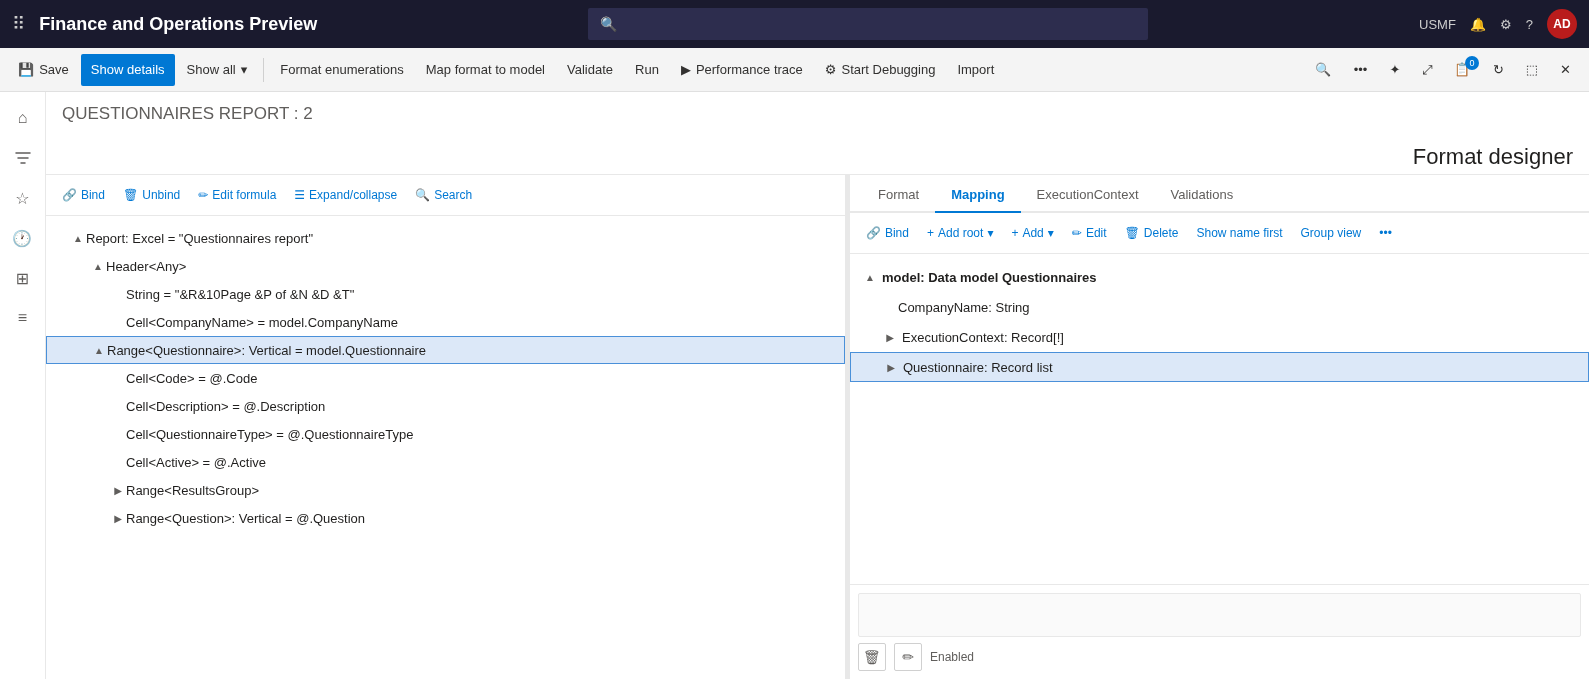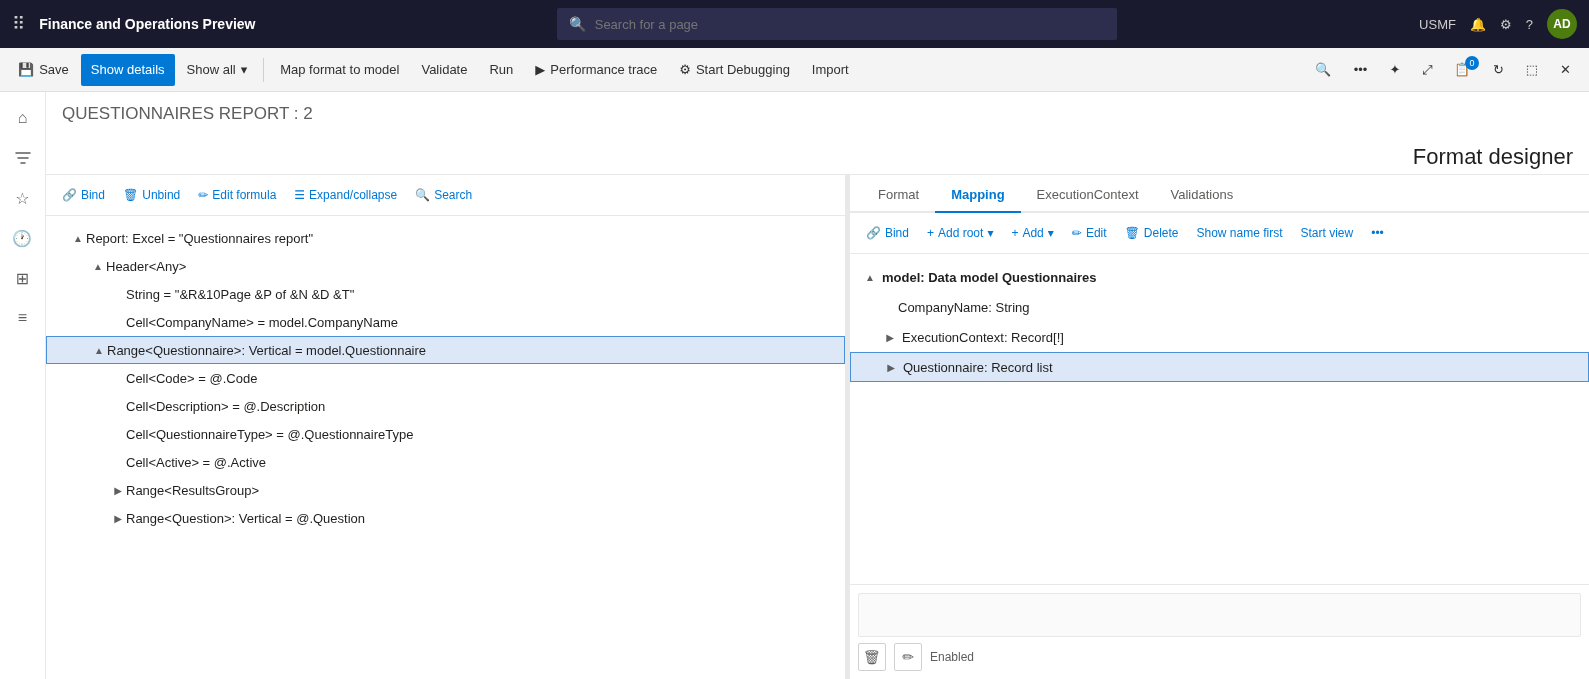--- a/index.html
+++ b/index.html
@@ -9,21 +9,21 @@
     .top-nav {
       background: #1a1a2e;
       height: 48px;
       display: flex;
       align-items: center;
       padding: 0 12px;
       gap: 10px;
       color: #fff;
     }
     .top-nav-dots { color: #ccc; font-size: 18px; cursor: pointer; }
-    .top-nav-title { font-size: 14px; font-weight: 600; color: #fff; flex: 0 0 auto; margin-left: 4px; }
+    .top-nav-title { font-size: 18px; font-weight: 600; color: #fff; flex: 0 0 auto; margin-left: 4px; }
     .search-bar {
       flex: 0 0 560px;
       height: 32px;
       background: #2d2d4e;
       border-radius: 2px;
       display: flex;
       align-items: center;
       padding: 0 12px;
       gap: 8px;
       margin-left: auto;
@@ -39,21 +39,21 @@
     .search-icon-top { color: #aaa; font-size: 14px; }
     .top-nav-right {
       display: flex;
       align-items: center;
       gap: 14px;
       margin-left: auto;
     }
     .top-nav-right span { color: #ccc; font-size: 13px; cursor: pointer; }
     .avatar {
       width: 30px; height: 30px;
-      background: #4d7c0f;
+      background: #b91c1c;
       border-radius: 50%;
       display: flex; align-items: center; justify-content: center;
       color: #fff; font-size: 12px; font-weight: 600;
     }
 
     
     .action-bar {
       background: #f4f4f4;
       height: 44px;
       display: flex;
@@ -297,21 +297,20 @@
     }
   </style>
 </head>
 <body>
 
 <div class="top-nav">
   <span class="top-nav-dots">⠿</span>
   <span class="top-nav-title">Finance and Operations Preview</span>
   <div class="search-bar">
     <span class="search-icon-top">🔍</span>
-    <input type="text" placeholder="Search for a page" style="">
   </div>
   <div class="top-nav-right">
     <span>USMF</span>
     <span>🔔</span>
     <span>⚙</span>
     <span>?</span>
     <div class="avatar">AD</div>
   </div>
 </div>
 
@@ -321,20 +320,23 @@
     <span>Save</span>
   </button>
   <button class="action-btn primary">
     <span>Show details</span>
   </button>
   <button class="action-btn">
     <span>Show all</span>
     <span>▾</span>
   </button>
   <div class="divider-v"></div>
+  <button class="action-btn">
+    <span>Format enumerations</span>
+  </button>
   <button class="action-btn">
     <span>Map format to model</span>
   </button>
   <button class="action-btn">
     <span>Validate</span>
   </button>
   <button class="action-btn">
     <span>Run</span>
   </button>
   <button class="action-btn">
@@ -511,21 +513,21 @@
             <span>Edit</span>
           </button>
           <button class="toolbar-btn">
             <span style="font-size:12px;">🗑</span>
             <span>Delete</span>
           </button>
           <button class="toolbar-btn">
             <span>Show name first</span>
           </button>
           <button class="toolbar-btn">
-            <span>Start view</span>
+            <span>Group view</span>
           </button>
           <button class="toolbar-btn">•••</button>
         </div>
 
         <div class="right-tree">
 
           <div class="right-tree-item" style="padding-left:12px;">
             <span style="width:16px;display:inline-block;text-align:center;color:#605e5c;font-size:10px;">▲</span>
             <span style="margin-left:4px;font-weight:bold;">model: Data model Questionnaires</span>
           </div>

